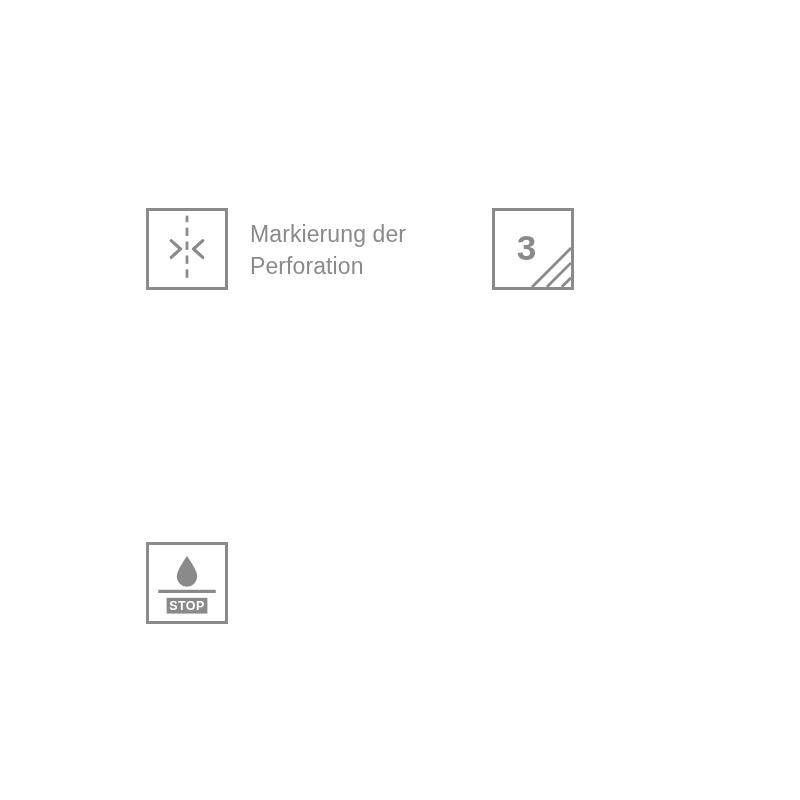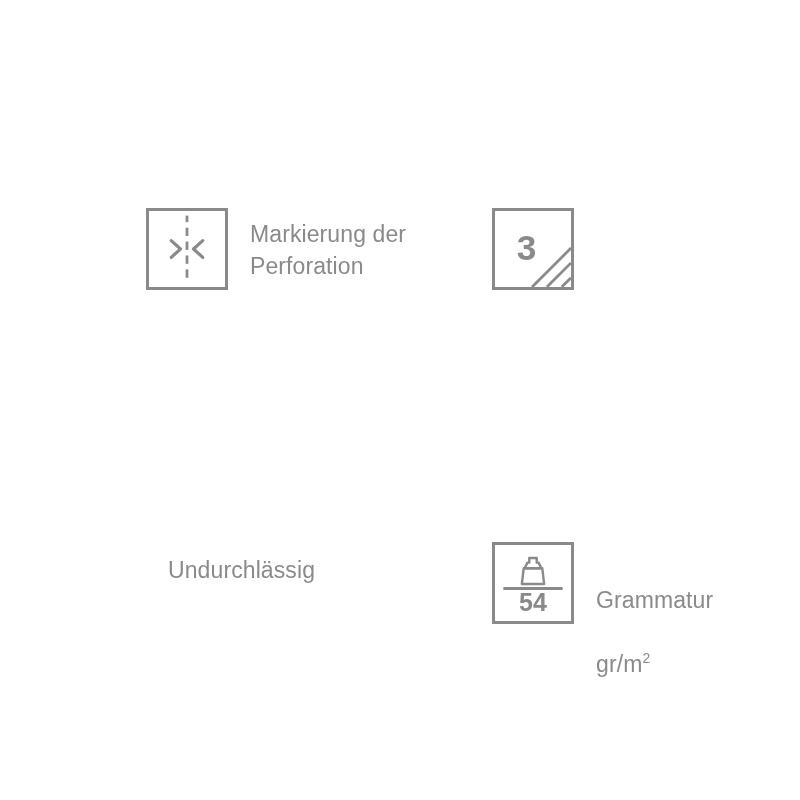--- a/index.html
+++ b/index.html
@@ -86,31 +86,24 @@
       <svg viewBox="0 0 82 82" xmlns="http://www.w3.org/2000/svg">
         <line x1="82" y1="40" x2="40" y2="82" stroke="#8a8a8a" stroke-width="3"></line>
         <line x1="82" y1="56" x2="56" y2="82" stroke="#8a8a8a" stroke-width="3"></line>
         <line x1="82" y1="72" x2="72" y2="82" stroke="#8a8a8a" stroke-width="3"></line>
         <text x="34" y="53" font-family="Liberation Sans, sans-serif" font-size="38" font-weight="bold" fill="#8a8a8a" text-anchor="middle">3</text>
       </svg>
     </div>
   </div>
 
   <div class="feature" id="feat-2">
-    <div class="label">Undurchlässig</div>
+    <div class="icon-box">
+      <svg viewBox="0 0 82 82" xmlns="http://www.w3.org/2000/svg">
+        <path d="M41 12 C41 12 30 27 30 34 a11 11 0 0 0 22 0 C52 27 41 12 41 12 Z" fill="#8a8a8a"></path>
+        <line x1="10" y1="50" x2="72" y2="50" stroke="#8a8a8a" stroke-width="3.5"></line>
+        <rect x="19" y="57" width="44" height="17" fill="#8a8a8a"></rect>
+        <text x="41" y="70" font-family="Liberation Sans, sans-serif" font-size="13.5" font-weight="bold" fill="#ffffff" text-anchor="middle" letter-spacing="0.5">STOP</text>
+      </svg>
+    </div>
   </div>
 
-  <div class="feature" id="feat-3">
-    <div class="icon-box">
-      <svg viewBox="0 0 82 82" xmlns="http://www.w3.org/2000/svg">
-        <path d="M37 14 h8 v5 h2 l3 6 h-18 l3 -6 h2 z" fill="none" stroke="#8a8a8a" stroke-width="2.6" stroke-linejoin="round"></path>
-        <path d="M31 25 h20 l2 17 h-24 z" fill="none" stroke="#8a8a8a" stroke-width="2.6" stroke-linejoin="round"></path>
-        <line x1="9" y1="47" x2="73" y2="47" stroke="#8a8a8a" stroke-width="3.2"></line>
-        <text x="41" y="71" font-family="Liberation Sans, sans-serif" font-size="27" font-weight="bold" fill="#8a8a8a" text-anchor="middle">54</text>
-      </svg>
-    </div>
-    <div class="label two-line">
-      <span class="label-main">Grammatur</span><br>
-      <span>gr/m</span><sup>2</sup>
-    </div>
-  </div>
 
 </div>
 
 </body></html>

